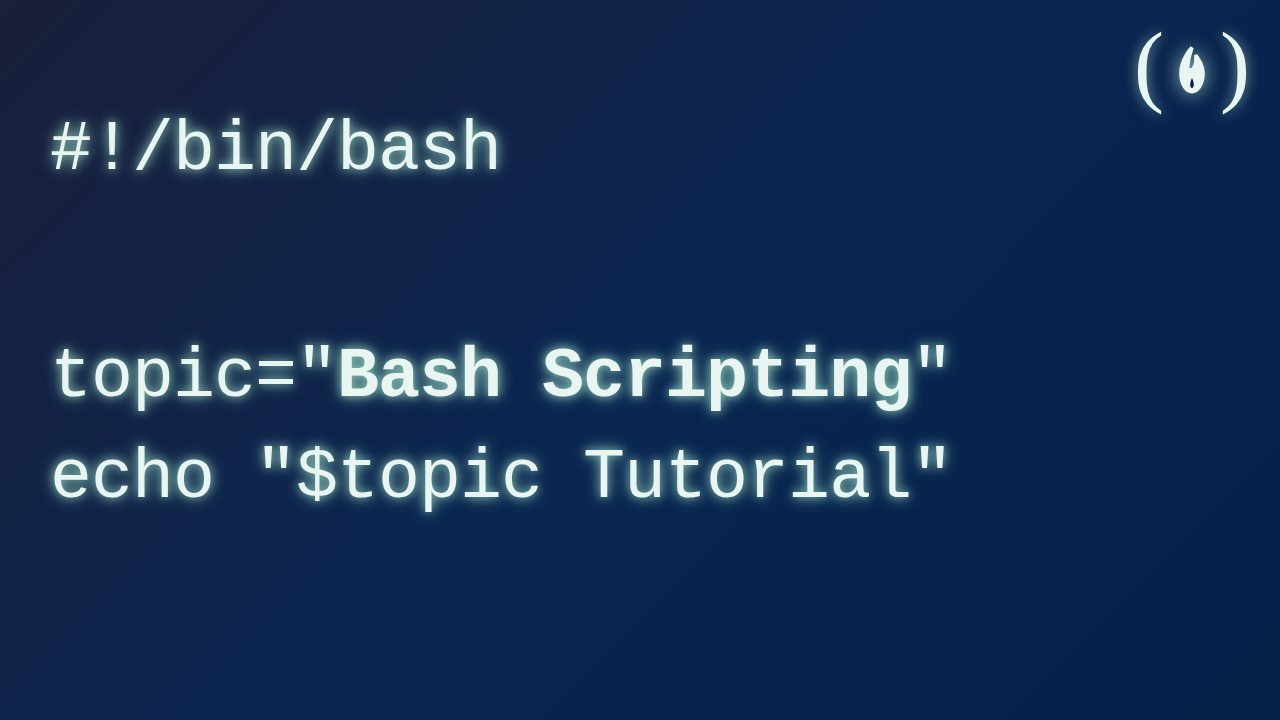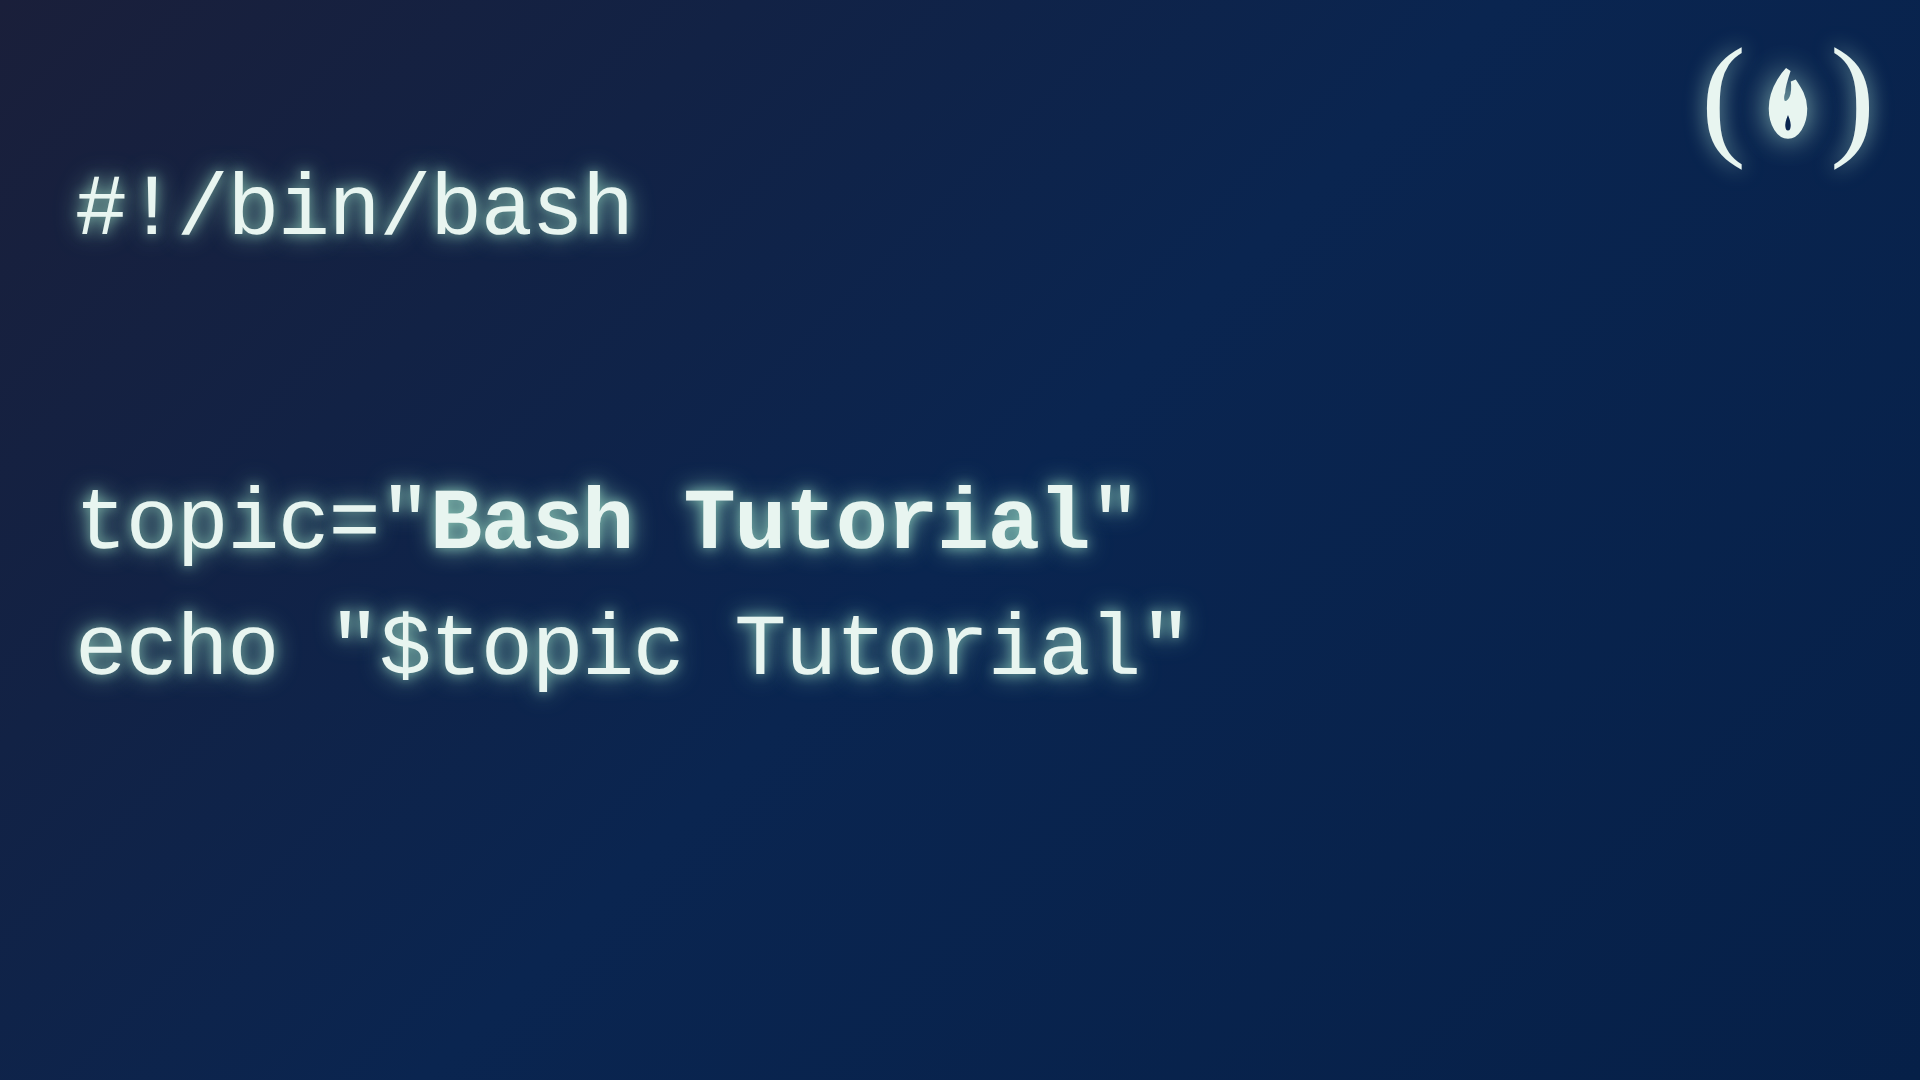--- a/index.html
+++ b/index.html
@@ -38,21 +38,21 @@
       display: inline-block;
     }
     .flame-icon svg {
       filter: drop-shadow(0 0 10px rgba(200, 255, 230, 0.7));
     }
     .code-container {
       padding: 100px 50px 0 50px;
       color: #e8f5f0;
     }
     .code-line {
-      font-size: 58px;
+      font-size: 70px;
       line-height: 1.45;
       white-space: nowrap;
       text-shadow: 0 0 16px rgba(180, 255, 220, 0.7), 0 0 8px rgba(180, 255, 220, 0.5);
       letter-spacing: -1px;
     }
     .blank-line {
       height: 125px;
     }
     .bold {
       font-weight: bold;
@@ -68,15 +68,15 @@
       <path d="M12 2 C12 2 6 8 6 16 C6 22 9 26 12 26 C15 26 18 22 18 16 C18 12 16 9 14 6 C14 6 15 12 12 14 C10 15 9 13 10 10 C10 8 11 5 12 2 Z" fill="#e8f5f0"></path>
       <path d="M12 16 C11 18 10 20 10 22 C10 24 11 25 12 25 C13 25 14 24 14 22 C14 20 13 18 12 16 Z" fill="#0a2550"></path>
     </svg>
   </span>
   <span class="paren">)</span>
 </div>
 
 <div class="code-container">
   <div class="code-line">#!/bin/bash</div>
   <div class="blank-line"></div>
-  <div class="code-line"><span>topic="</span><span class="bold">Bash Tutorial</span><span>"</span></div>
+  <div class="code-line"><span>topic="</span><span class="bold">Bash Scripting</span><span>"</span></div>
   <div class="code-line">echo "$topic Tutorial"</div>
 </div>
 
 </body></html>

